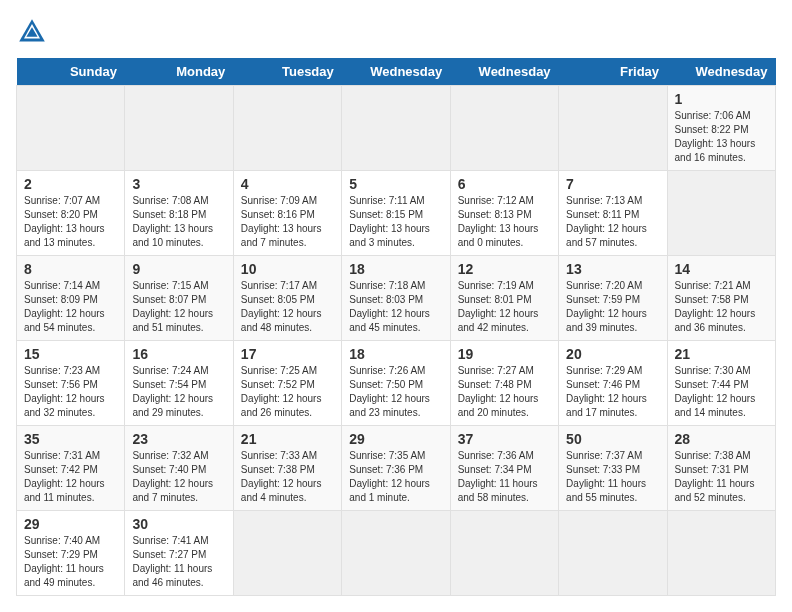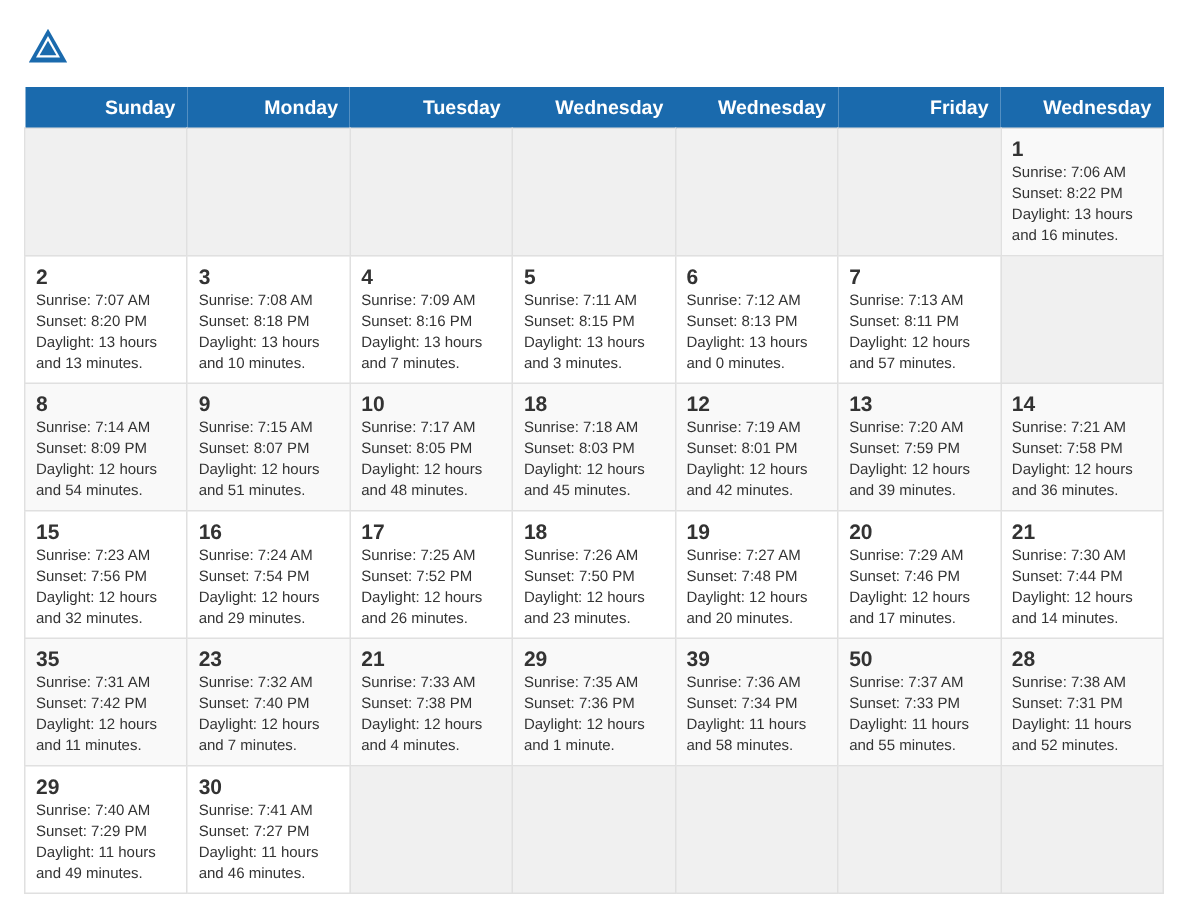--- a/index.html
+++ b/index.html
@@ -152,21 +152,21 @@
         <td><span class="day-number">18</span><span class="day-info">Sunrise: 7:26 AM<br>Sunset: 7:50 PM<br>Daylight: 12 hours and 23 minutes.</span></td>
         <td><span class="day-number">19</span><span class="day-info">Sunrise: 7:27 AM<br>Sunset: 7:48 PM<br>Daylight: 12 hours and 20 minutes.</span></td>
         <td><span class="day-number">20</span><span class="day-info">Sunrise: 7:29 AM<br>Sunset: 7:46 PM<br>Daylight: 12 hours and 17 minutes.</span></td>
         <td><span class="day-number">21</span><span class="day-info">Sunrise: 7:30 AM<br>Sunset: 7:44 PM<br>Daylight: 12 hours and 14 minutes.</span></td>
       </tr>
       <tr>
         <td><span class="day-number">35</span><span class="day-info">Sunrise: 7:31 AM<br>Sunset: 7:42 PM<br>Daylight: 12 hours and 11 minutes.</span></td>
         <td><span class="day-number">23</span><span class="day-info">Sunrise: 7:32 AM<br>Sunset: 7:40 PM<br>Daylight: 12 hours and 7 minutes.</span></td>
         <td><span class="day-number">21</span><span class="day-info">Sunrise: 7:33 AM<br>Sunset: 7:38 PM<br>Daylight: 12 hours and 4 minutes.</span></td>
         <td><span class="day-number">29</span><span class="day-info">Sunrise: 7:35 AM<br>Sunset: 7:36 PM<br>Daylight: 12 hours and 1 minute.</span></td>
-        <td><span class="day-number">39</span><span class="day-info">Sunrise: 7:36 AM<br>Sunset: 7:34 PM<br>Daylight: 11 hours and 58 minutes.</span></td>
+        <td><span class="day-number">37</span><span class="day-info">Sunrise: 7:36 AM<br>Sunset: 7:34 PM<br>Daylight: 11 hours and 58 minutes.</span></td>
         <td><span class="day-number">50</span><span class="day-info">Sunrise: 7:37 AM<br>Sunset: 7:33 PM<br>Daylight: 11 hours and 55 minutes.</span></td>
         <td><span class="day-number">28</span><span class="day-info">Sunrise: 7:38 AM<br>Sunset: 7:31 PM<br>Daylight: 11 hours and 52 minutes.</span></td>
       </tr>
       <tr>
         <td><span class="day-number">29</span><span class="day-info">Sunrise: 7:40 AM<br>Sunset: 7:29 PM<br>Daylight: 11 hours and 49 minutes.</span></td>
         <td><span class="day-number">30</span><span class="day-info">Sunrise: 7:41 AM<br>Sunset: 7:27 PM<br>Daylight: 11 hours and 46 minutes.</span></td>
         <td class="empty-cell"></td>
         <td class="empty-cell"></td>
         <td class="empty-cell"></td>
         <td class="empty-cell"></td>

